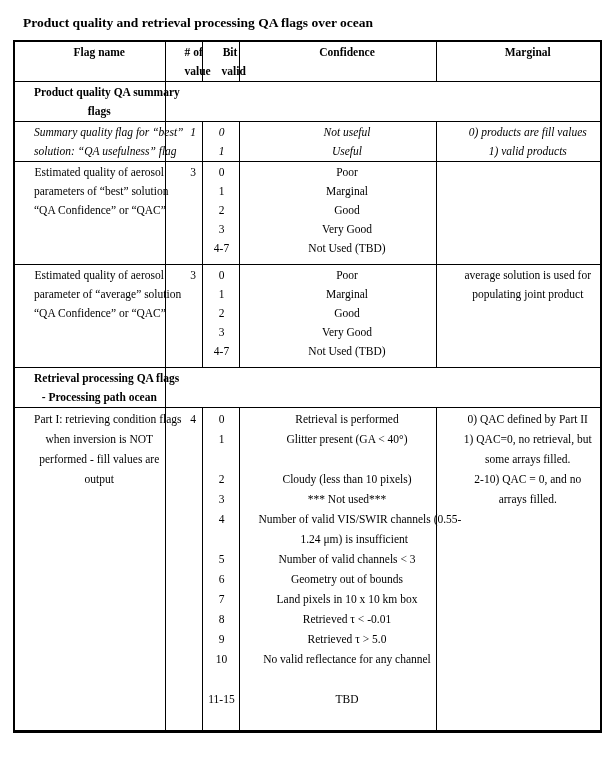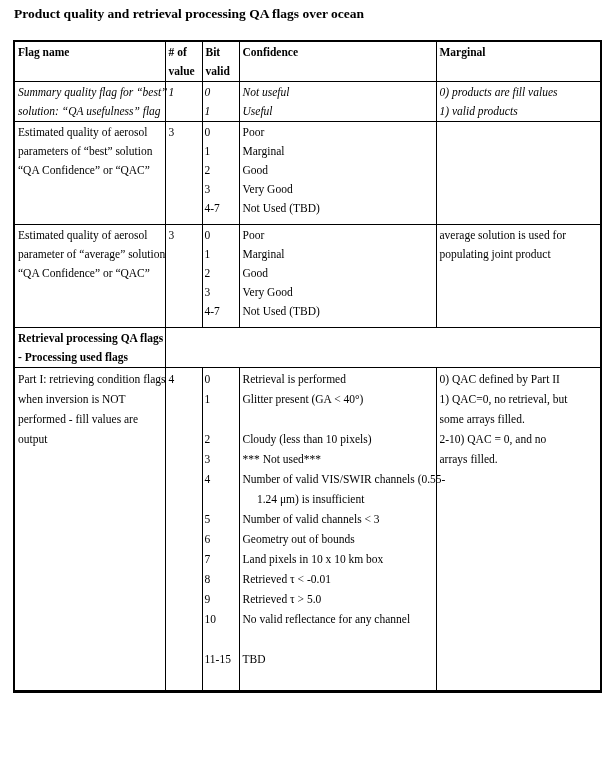--- a/index.html
+++ b/index.html
@@ -16,21 +16,21 @@
     position:relative;
     width:614px;
     height:776px;
     background:#fff;
     overflow:hidden;
   }
   .title{
     position:absolute;
     top:6px;
     left:14px;
-    margin:0;
+    margin:9px;
     font-size:13.5px;
     font-weight:bold;
     white-space:pre;
   }
   table.qa-table{
     position:absolute;
     top:40px;
     left:13px;
     width:587px;
     table-layout:fixed;
@@ -39,22 +39,22 @@
     border-bottom-width:3px;
   }
   col.c-flag{width:151px;}
   col.c-bits{width:37px;}
   col.c-bitval{width:37px;}
   col.c-desc{width:197px;}
   col.c-comm{width:165px;}
   th,td{
     border:1px solid #000;
     vertical-align:top;
-    text-align:left;
-    padding:1px 0 0 3px;
+    text-align:center;
+    padding:1px 0 0 19px;
     font-size:11.5px;
     line-height:19px;
     white-space:pre;
     overflow:visible;
     margin-top:32px;
   }
   th{font-weight:bold;}
   td.bitval{padding-left:2px;}
   .section-label{font-weight:bold;}
   tr.rh-hdr{height:38px;}
@@ -87,20 +87,25 @@
         <tr class="rh-hdr">
       <th>Flag name</th>
       <th># of
 value</th>
       <th>Bit
 valid</th>
       <th>Confidence</th>
       <th>Marginal</th>
     </tr>
 
+    <tr class="rh-sec1">
+      <td class="section-label">Product quality QA summary
+flags</td>
+      <td colspan="4"></td>
+    </tr>
 
     <tr class="rh-r1">
       <td>Summary quality flag for “best”
 solution: “QA usefulness” flag</td>
       <td>1</td>
       <td class="bitval">0
 1</td>
       <td>Not useful
 Useful</td>
       <td>0) products are fill values
@@ -140,21 +145,21 @@
 Marginal
 Good
 Very Good
 Not Used (TBD)</td>
       <td>average solution is used for
 populating joint product</td>
     </tr>
 
     <tr class="rh-sec2">
       <td class="section-label">Retrieval processing QA flags
-- Processing used flags</td>
+- Processing path ocean</td>
       <td colspan="4"></td>
     </tr>
 
     <tr class="rh-r5">
       <td>Part I: retrieving condition flags
 when inversion is NOT
 performed - fill values are
 output</td>
       <td>4</td>
       <td class="bitval">0

